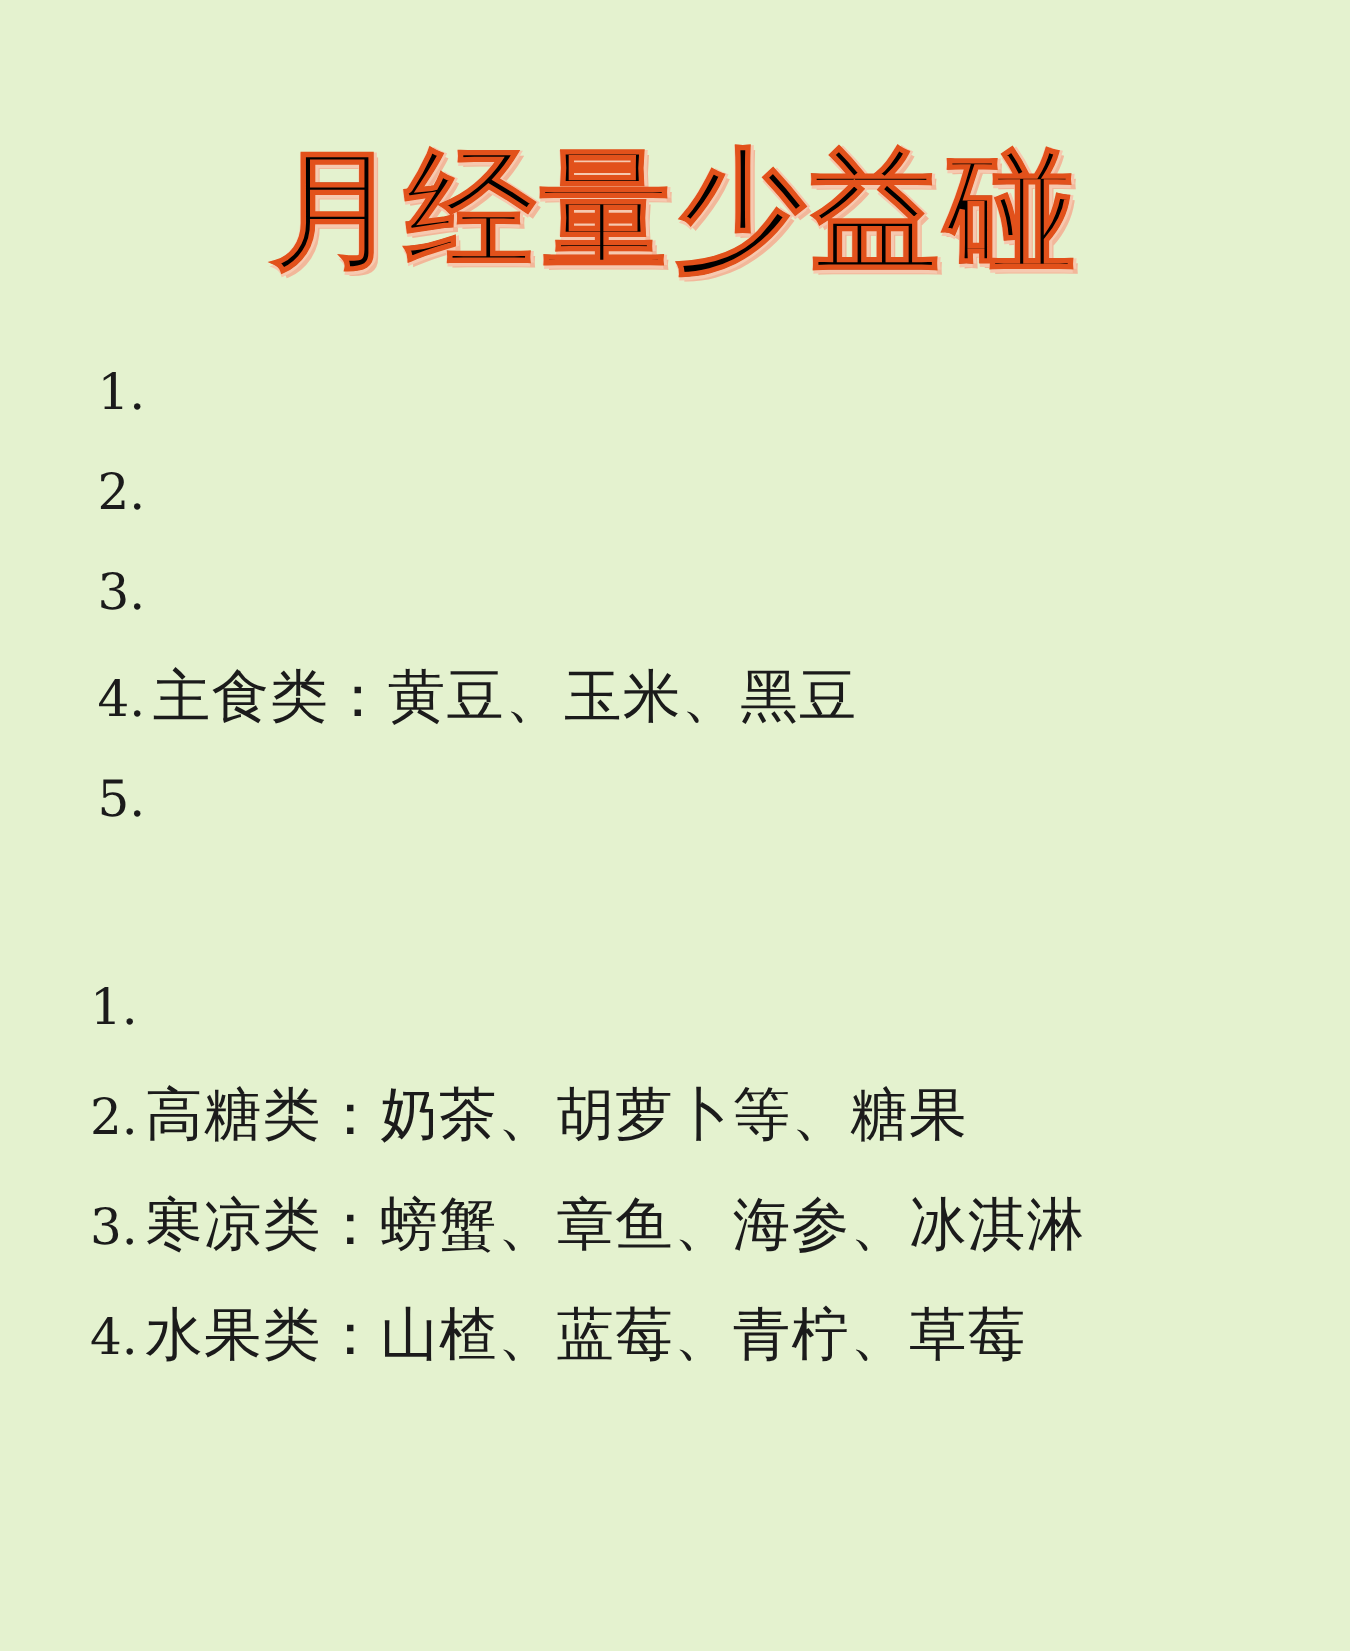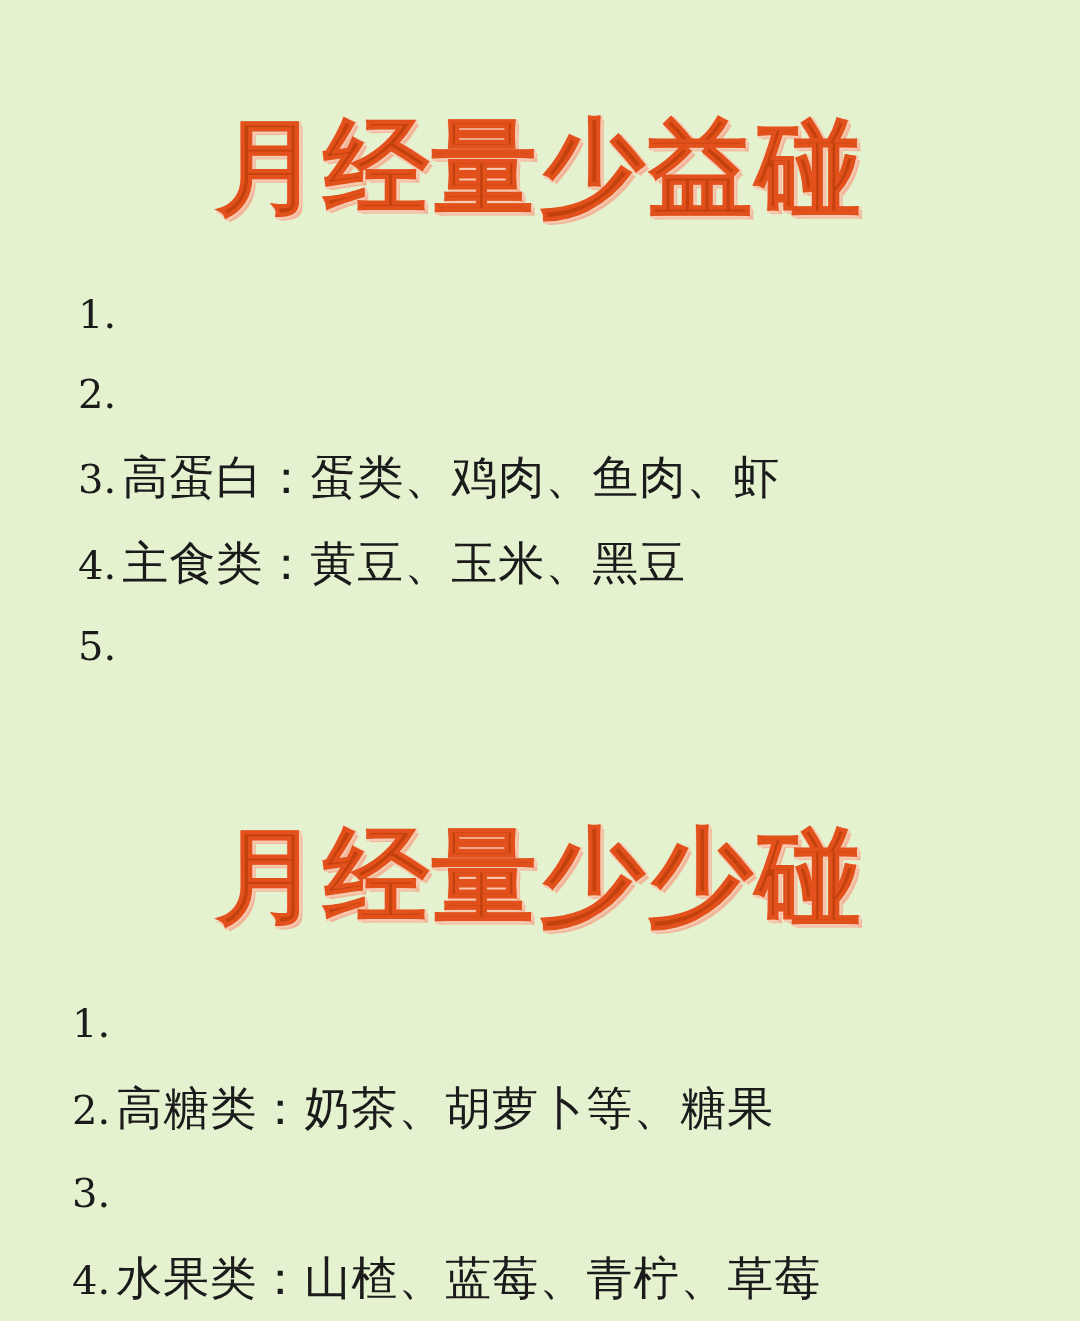--- a/index.html
+++ b/index.html
@@ -16,21 +16,21 @@
   .page {
     width: 1080px;
     height: 1321px;
     background: #e4f2cf;
     box-sizing: border-box;
     position: relative;
   }
 
   .heading {
     text-align: center;
-    color: #c2410c;
+    color: #000000;
     font-weight: 900;
     font-size: 104px;
     letter-spacing: 4px;
     line-height: 1.1;
     font-family: "DejaVu Sans", "Liberation Sans", sans-serif;
     text-shadow:
        3px 0 0 #f6c9b0,
       -1px 0 0 #f6c9b0,
        0 3px 0 #f6c9b0,
        4px 4px 0 #f2b79a;
@@ -91,45 +91,44 @@
 
   <ul class="list list-1">
     <li class="list-item">
       <span class="idx">1.</span>
     </li>
     <li class="list-item">
       <span class="idx">2.</span>
     </li>
     <li class="list-item">
       <span class="idx">3.</span>
-      <span class="item-text">高蛋白：蛋类、鸡肉、鱼肉、虾</span>
     </li>
     <li class="list-item">
       <span class="idx">4.</span>
       <span class="item-text">主食类：黄豆、玉米、黑豆</span>
     </li>
     <li class="list-item">
       <span class="idx">5.</span>
     </li>
   </ul>
 
   <div class="spacer"></div>
 
-  <h1 class="heading heading-2">月经量少少碰</h1>
 
   <ul class="list list-2">
     <li class="list-item">
       <span class="idx">1.</span>
     </li>
     <li class="list-item">
       <span class="idx">2.</span>
       <span class="item-text">高糖类：奶茶、胡萝卜等、糖果</span>
     </li>
     <li class="list-item">
       <span class="idx">3.</span>
+      <span class="item-text">寒凉类：螃蟹、章鱼、海参、冰淇淋</span>
     </li>
     <li class="list-item">
       <span class="idx">4.</span>
       <span class="item-text">水果类：山楂、蓝莓、青柠、草莓</span>
     </li>
   </ul>
 
 </div>
 
 </body></html>

